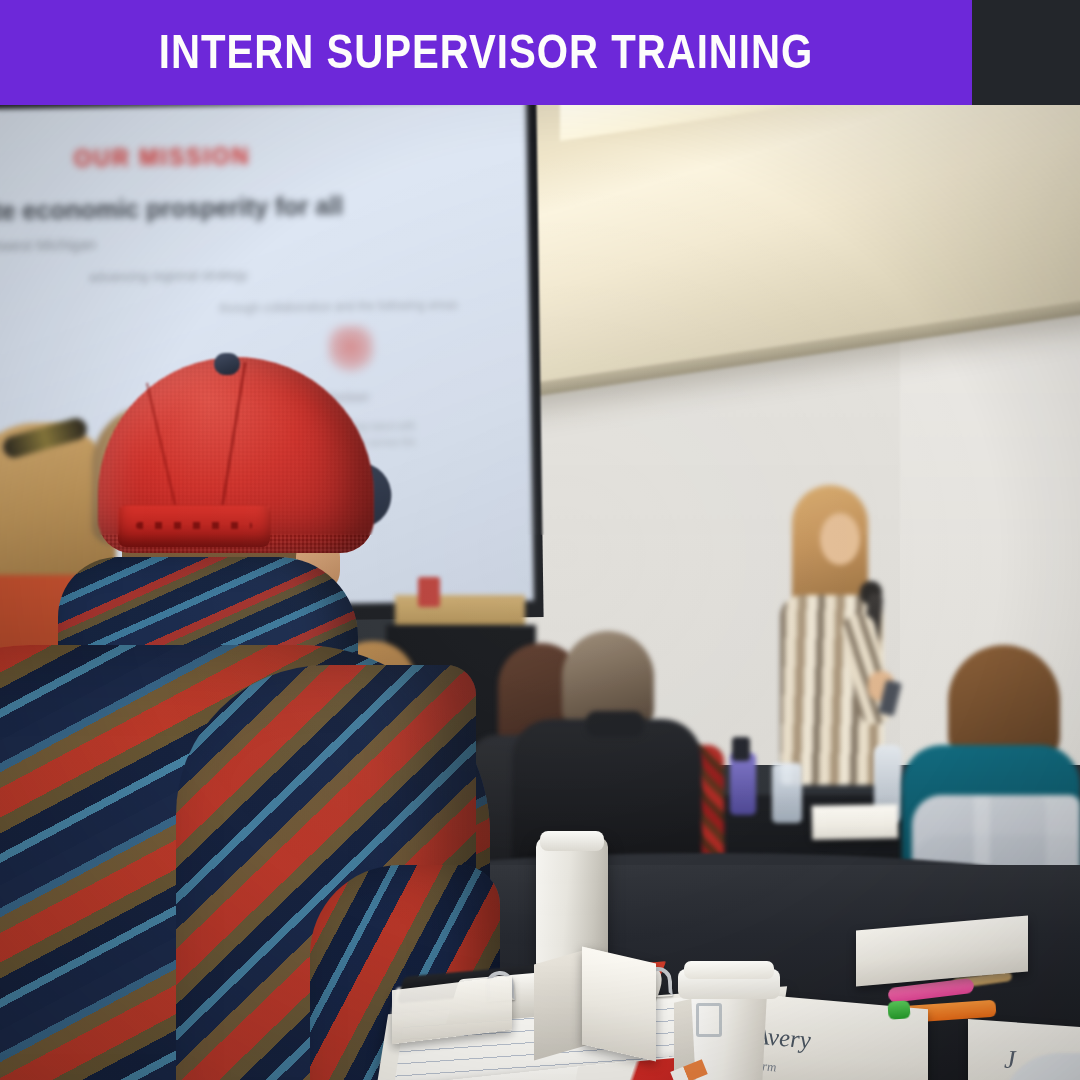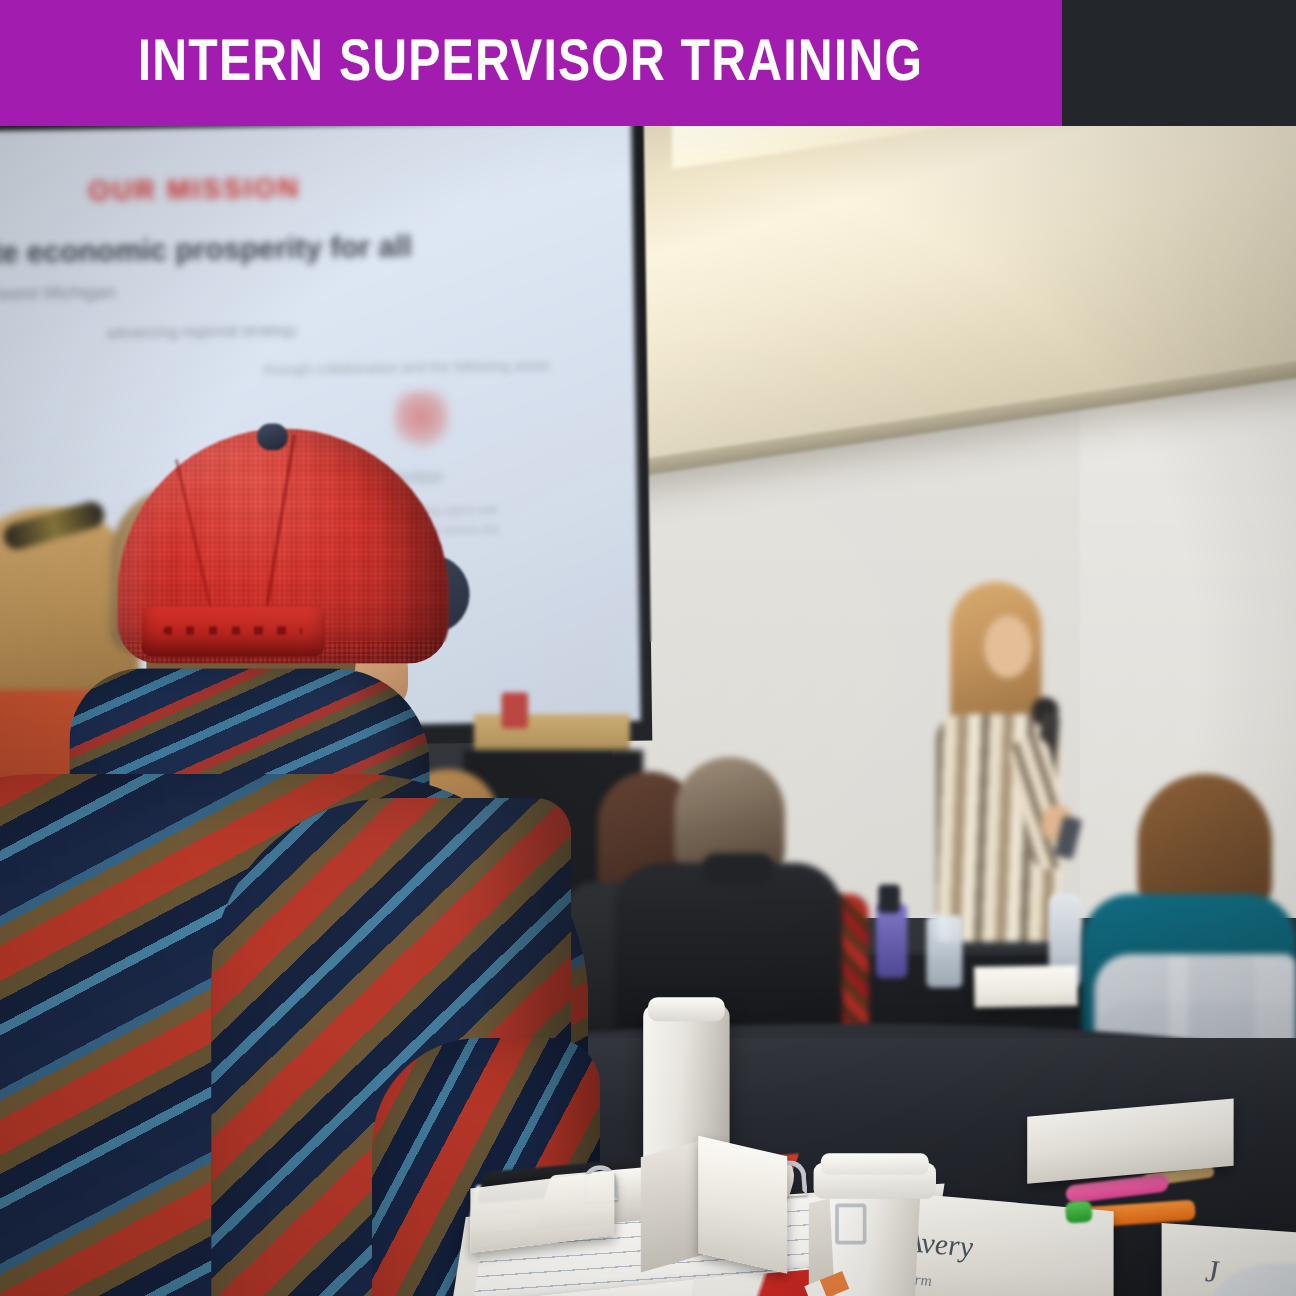--- a/index.html
+++ b/index.html
@@ -13,22 +13,22 @@
   #card {
     position:relative;
     width:1080px; height:1080px;
     overflow:hidden;
     background:#23262b;
   }
 
   
   #banner {
     position:absolute; left:0; top:0;
-    width:885px; height:105px;
-    background:#a21caf;
+    width:972px; height:105px;
+    background:#6d28d9;
     z-index:60;
     display:flex; align-items:center; justify-content:center;
   }
   #banner-title {
     color:#fdfdfb;
     font-family:"Liberation Sans Narrow","Liberation Sans",sans-serif;
     font-weight:700;
     font-size:49px;
     letter-spacing:1.2px;
     transform:scaleX(0.82);

